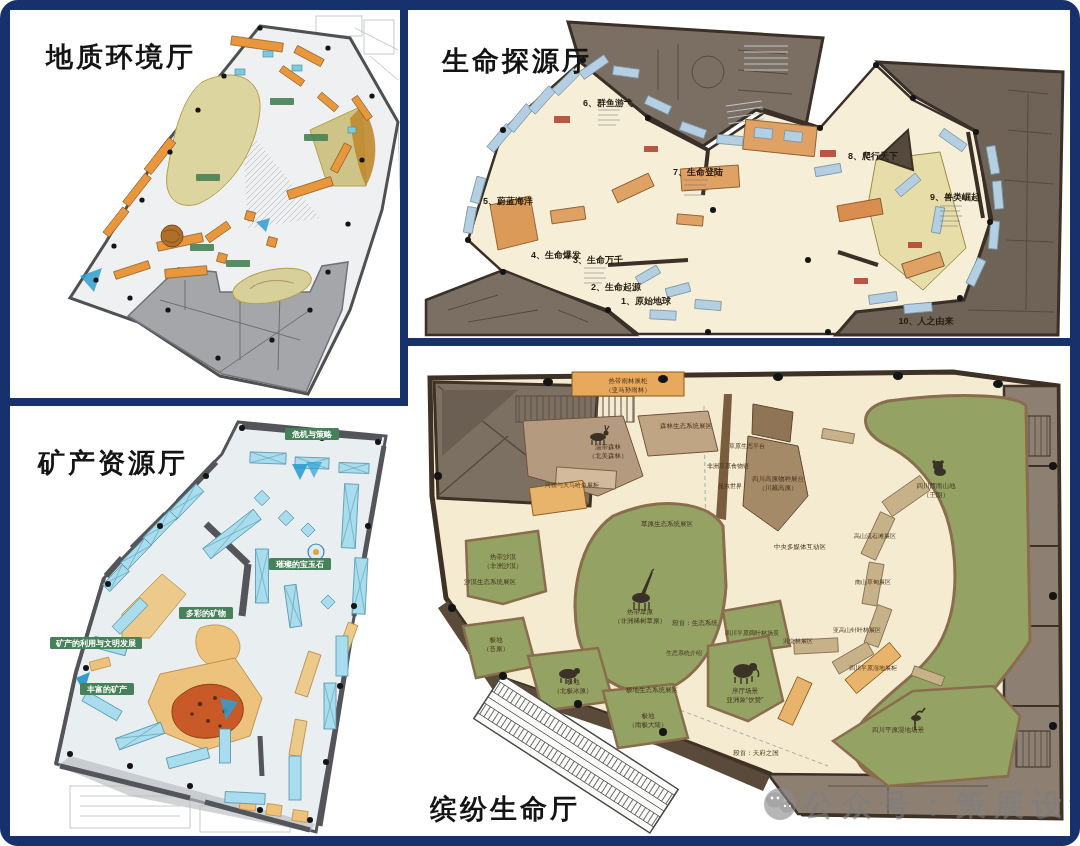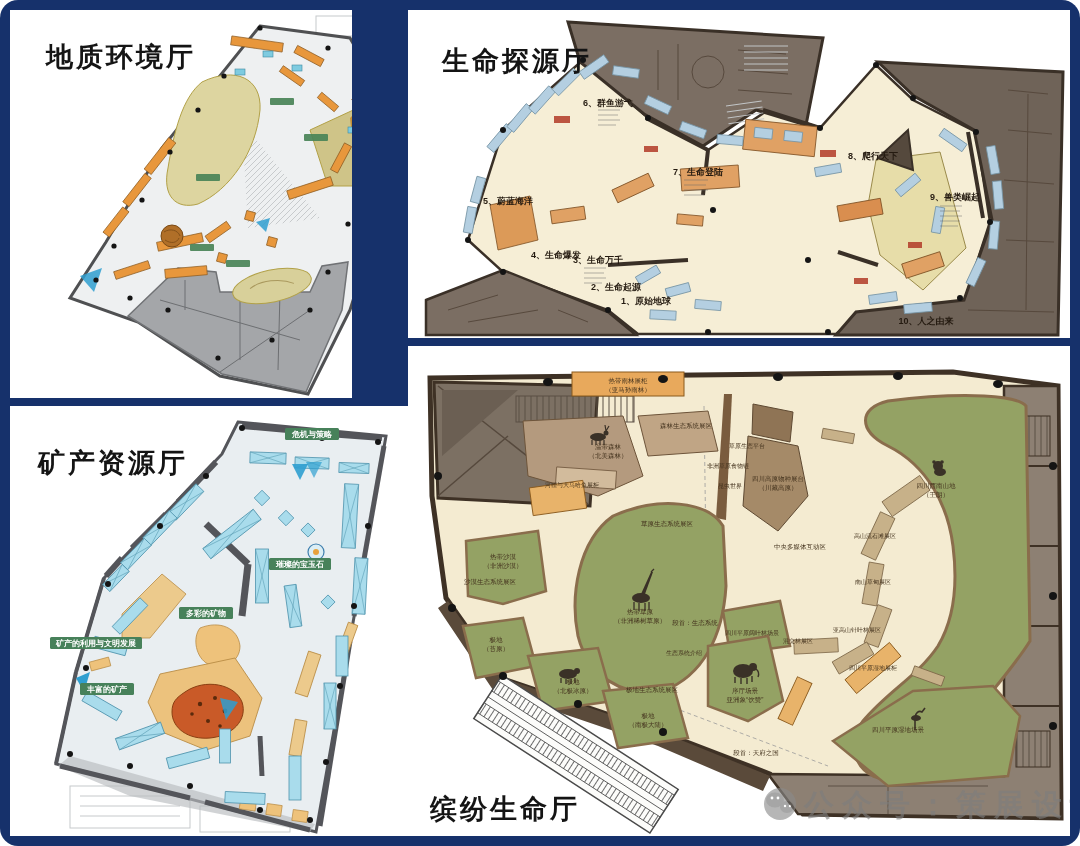--- a/index.html
+++ b/index.html
@@ -1,19 +1,19 @@
 <!DOCTYPE html>
 <html><head>
 <meta charset="utf-8">
 <style>
   html,body{margin:0;padding:0;background:#ffffff;}
   body{width:1080px;height:846px;position:relative;font-family:"Liberation Sans","DejaVu Sans",sans-serif;}
   .frame{position:absolute;left:0;top:0;width:1080px;height:846px;background:#16316b;border-radius:18px;}
   .panel{position:absolute;background:#ffffff;overflow:hidden;}
-  #p1{left:10px;top:10px;width:342px;height:388px;}
+  #p1{left:10px;top:10px;width:390px;height:388px;}
   #p2{left:408px;top:10px;width:662px;height:328px;}
   #p3{left:10px;top:406px;width:438px;height:430px;}
   #p4{left:408px;top:346px;width:662px;height:490px;}
   svg{display:block;}
   text{font-family:"Liberation Sans","DejaVu Sans",sans-serif;}
   .title{font-weight:700;font-size:27px;fill:#141414;letter-spacing:3px;}
   .z{font-size:9px;font-weight:700;fill:#241a10;}
   .s{font-size:6.5px;fill:#44331e;}
   .s2{font-size:6px;fill:#44331e;}
   .gl{fill:#ffffff;font-size:8px;font-weight:700;}

